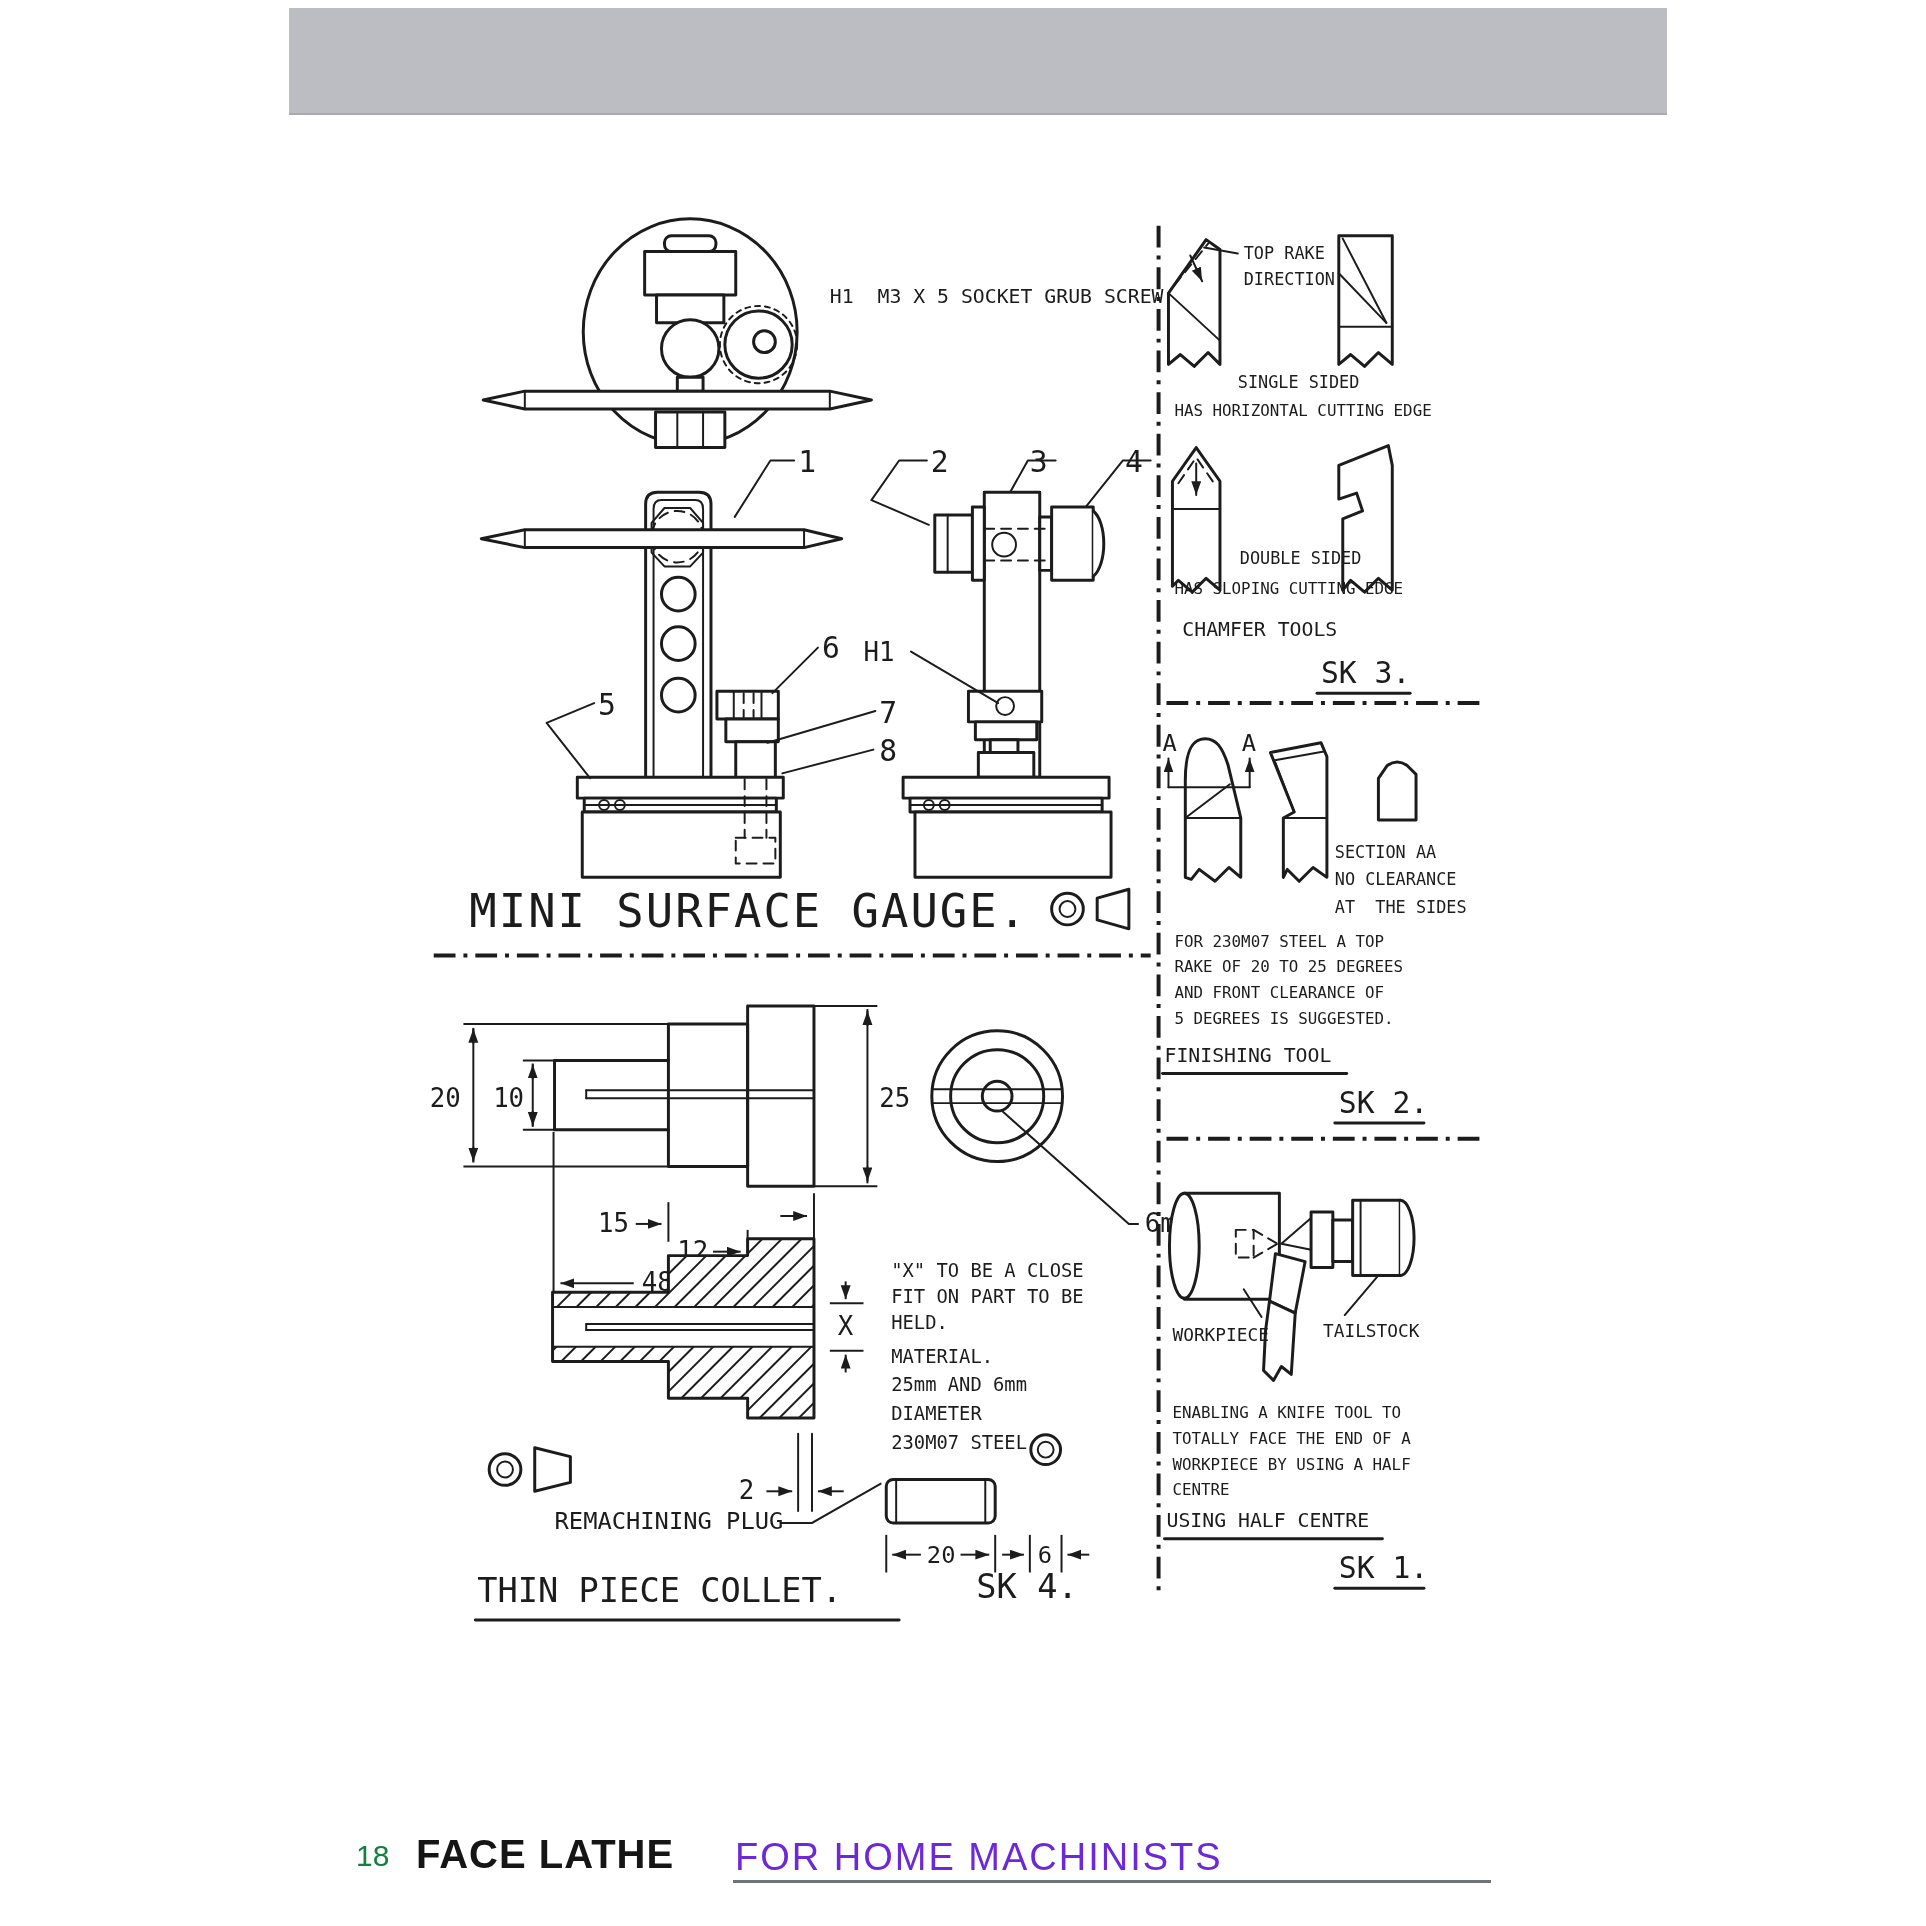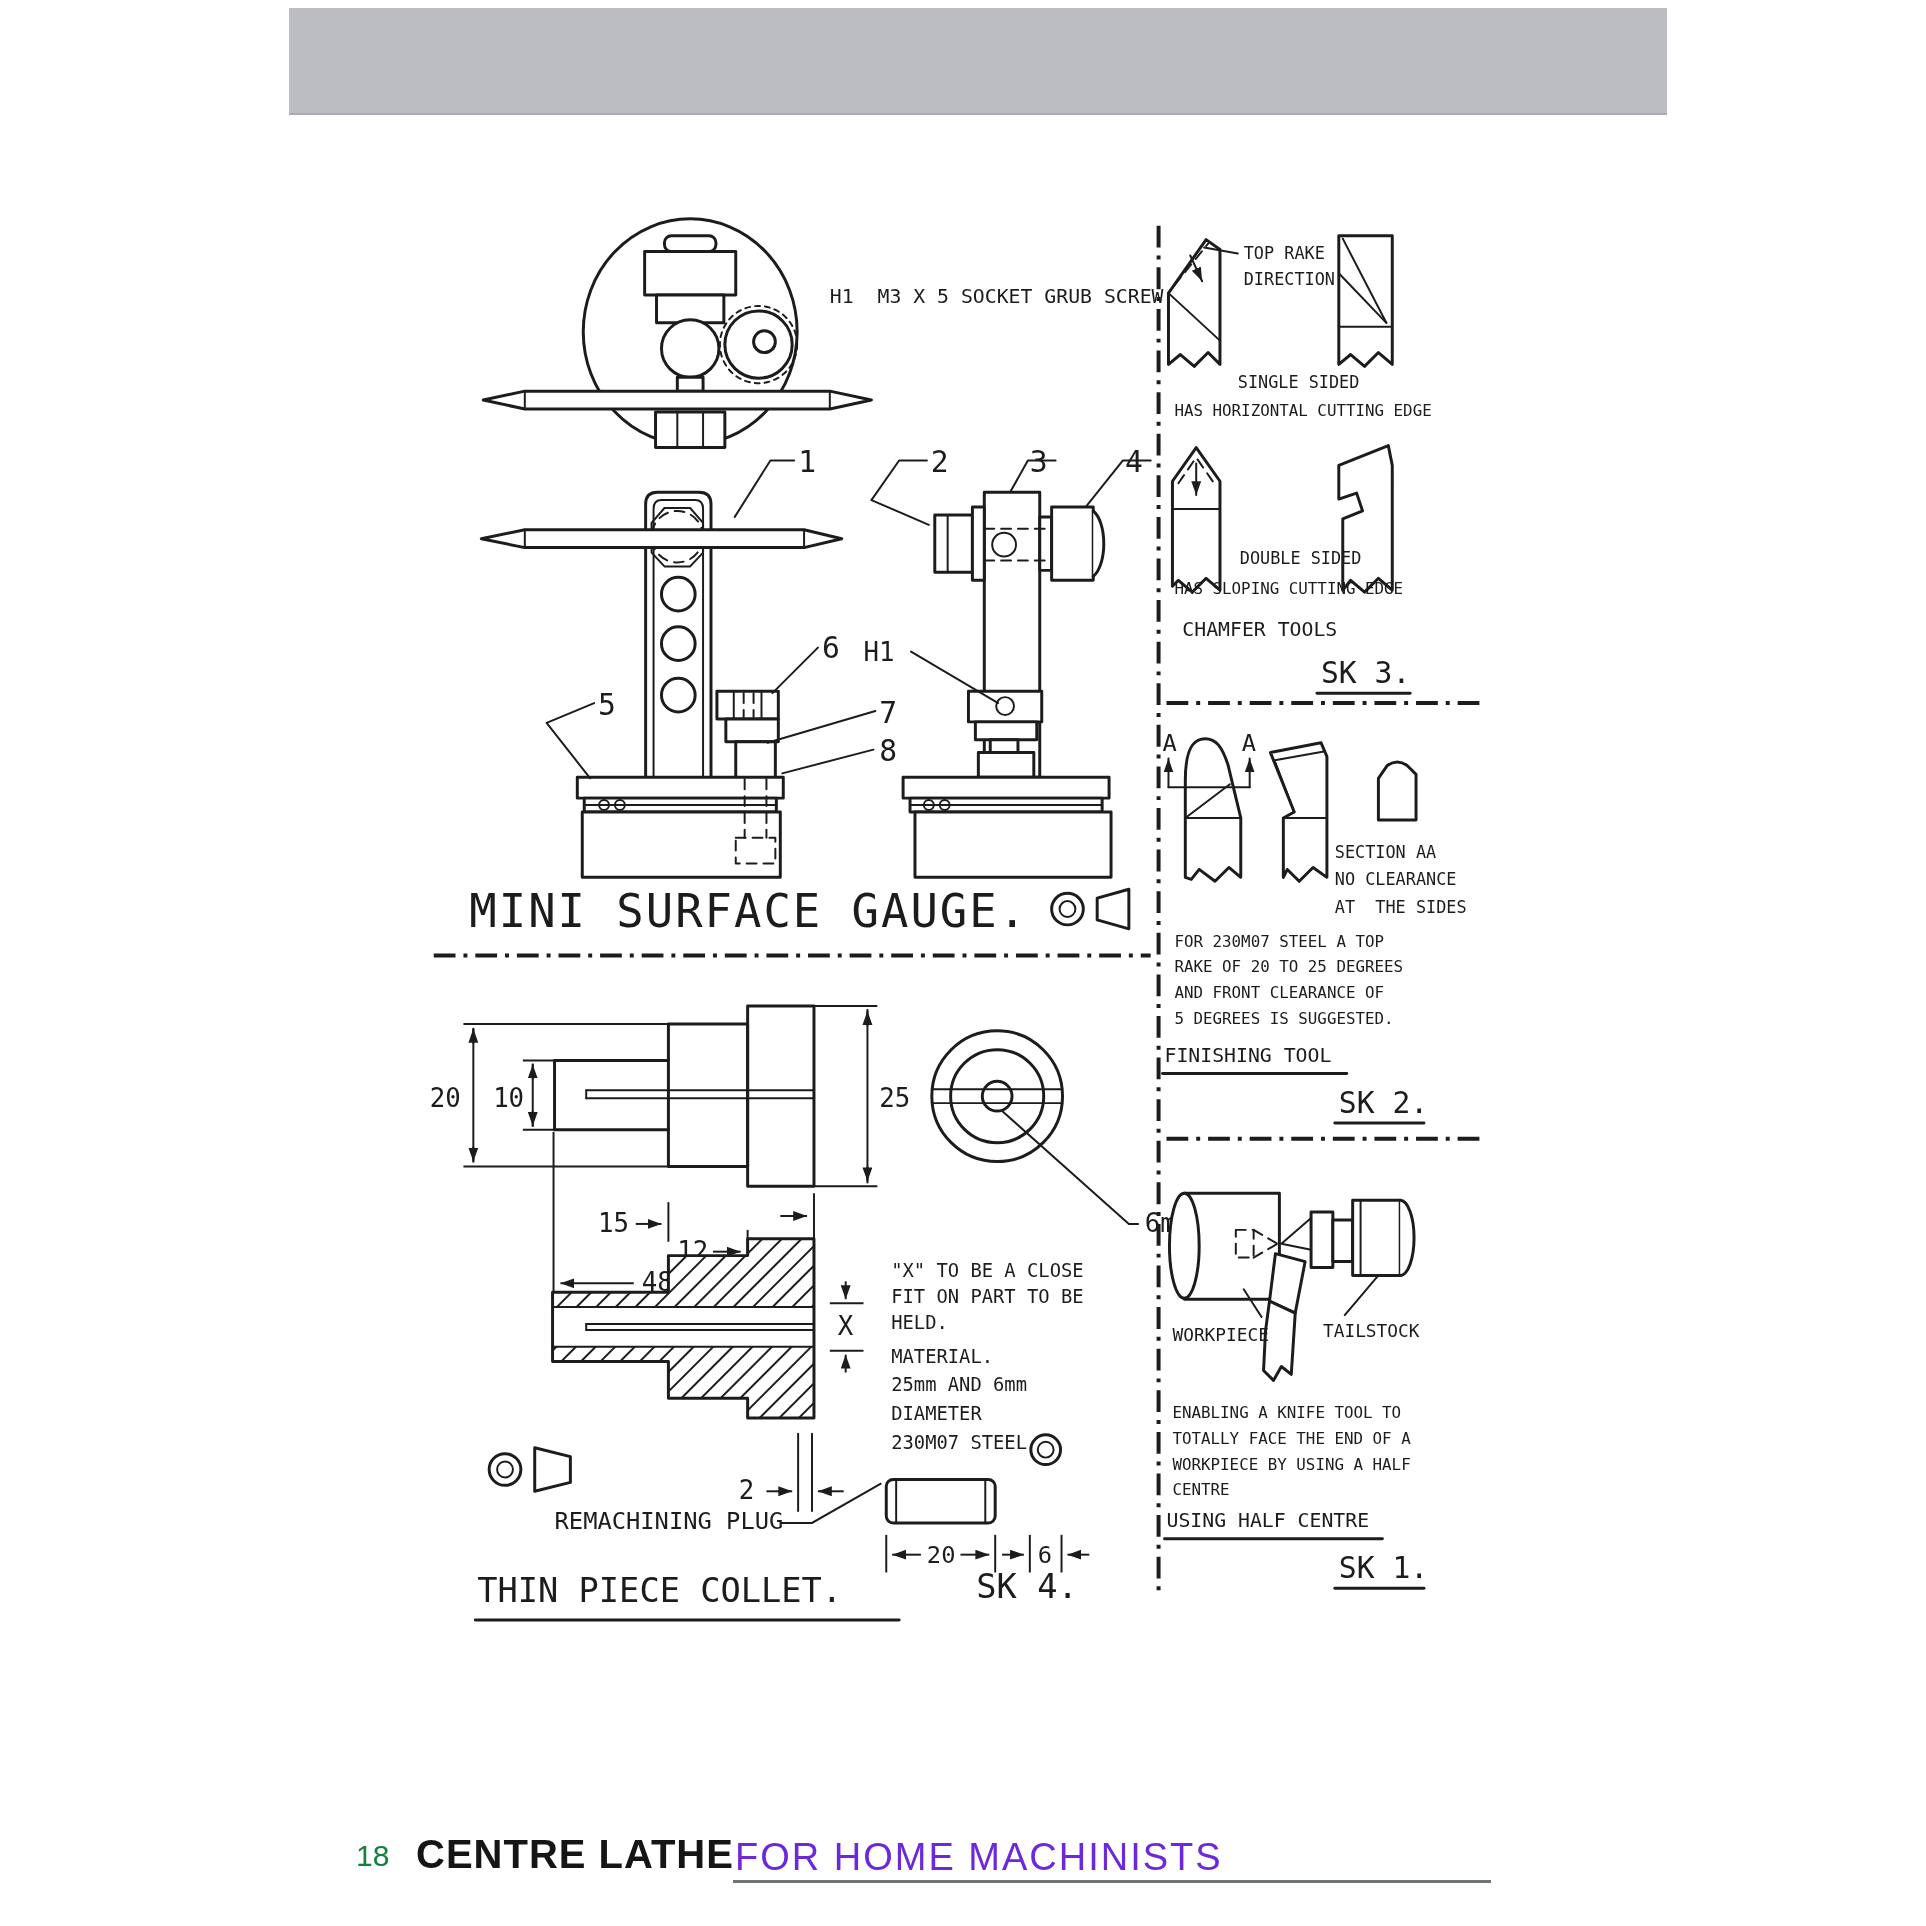--- a/index.html
+++ b/index.html
@@ -376,18 +376,18 @@
     <g>
       <line class="dashdot" x1="1170" y1="228" x2="1170" y2="1608"></line>
       <line class="dashdot" x1="438" y1="965" x2="1162" y2="965"></line>
       <line class="dashdot" x1="1178" y1="710" x2="1500" y2="710"></line>
       <line class="dashdot" x1="1178" y1="1150" x2="1500" y2="1150"></line>
     </g>
   </svg>
 
   <div class="footer">
     <span class="pnum">18</span>
-    <span class="ftitle">CENTRE LATHE</span>
+    <span class="ftitle">FACE LATHE</span>
     <span class="fsub">FOR HOME MACHINISTS</span>
     <div class="frule"></div>
   </div>
 </div>
 
 
 </body></html>

